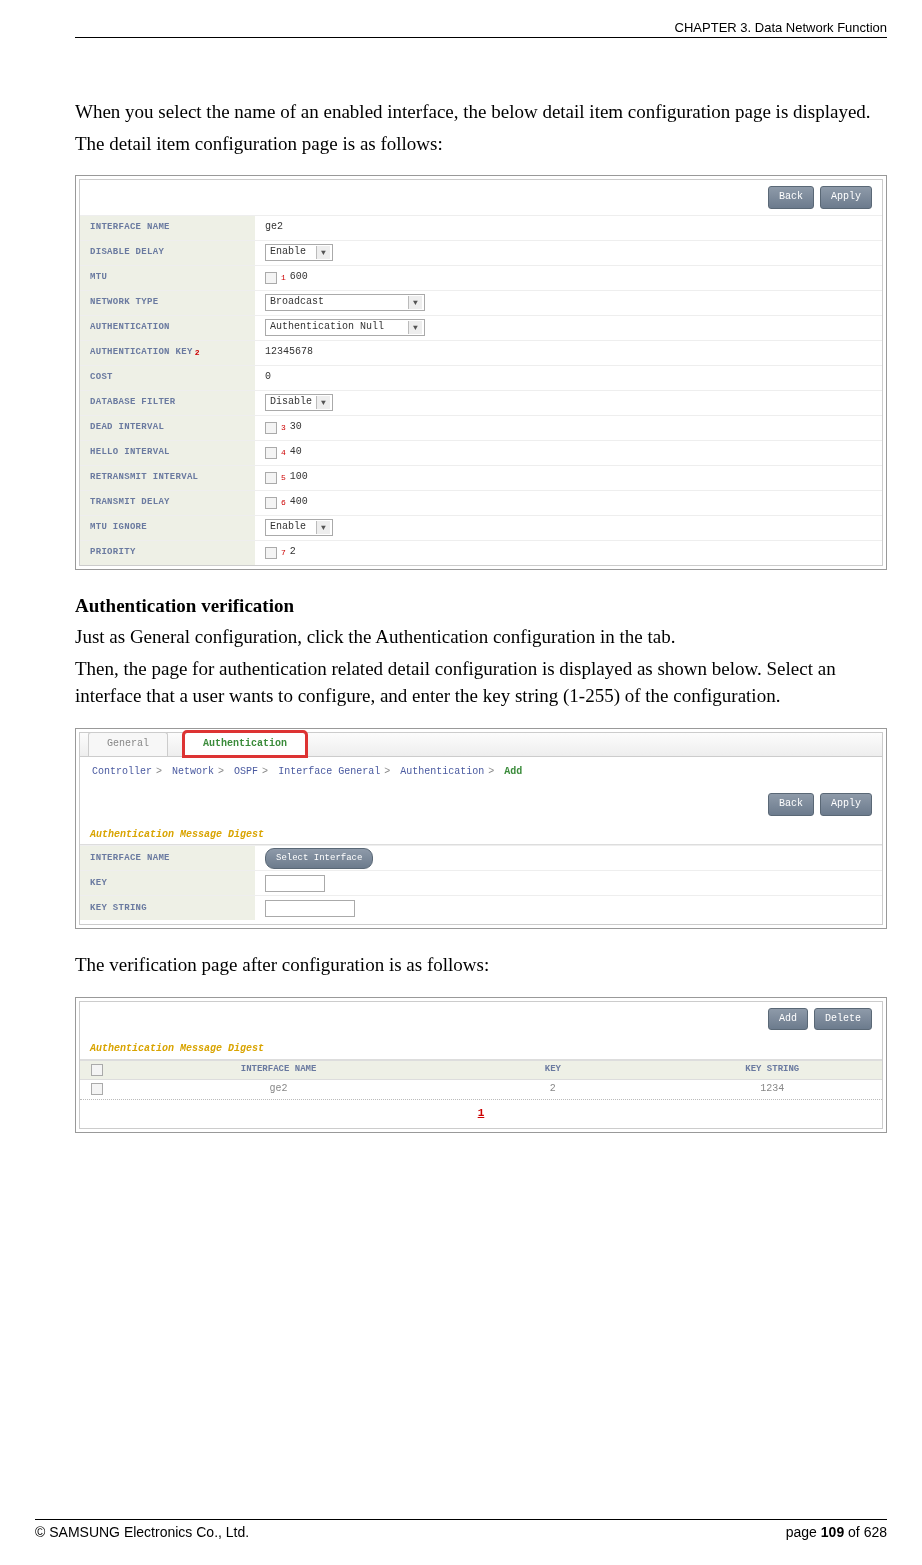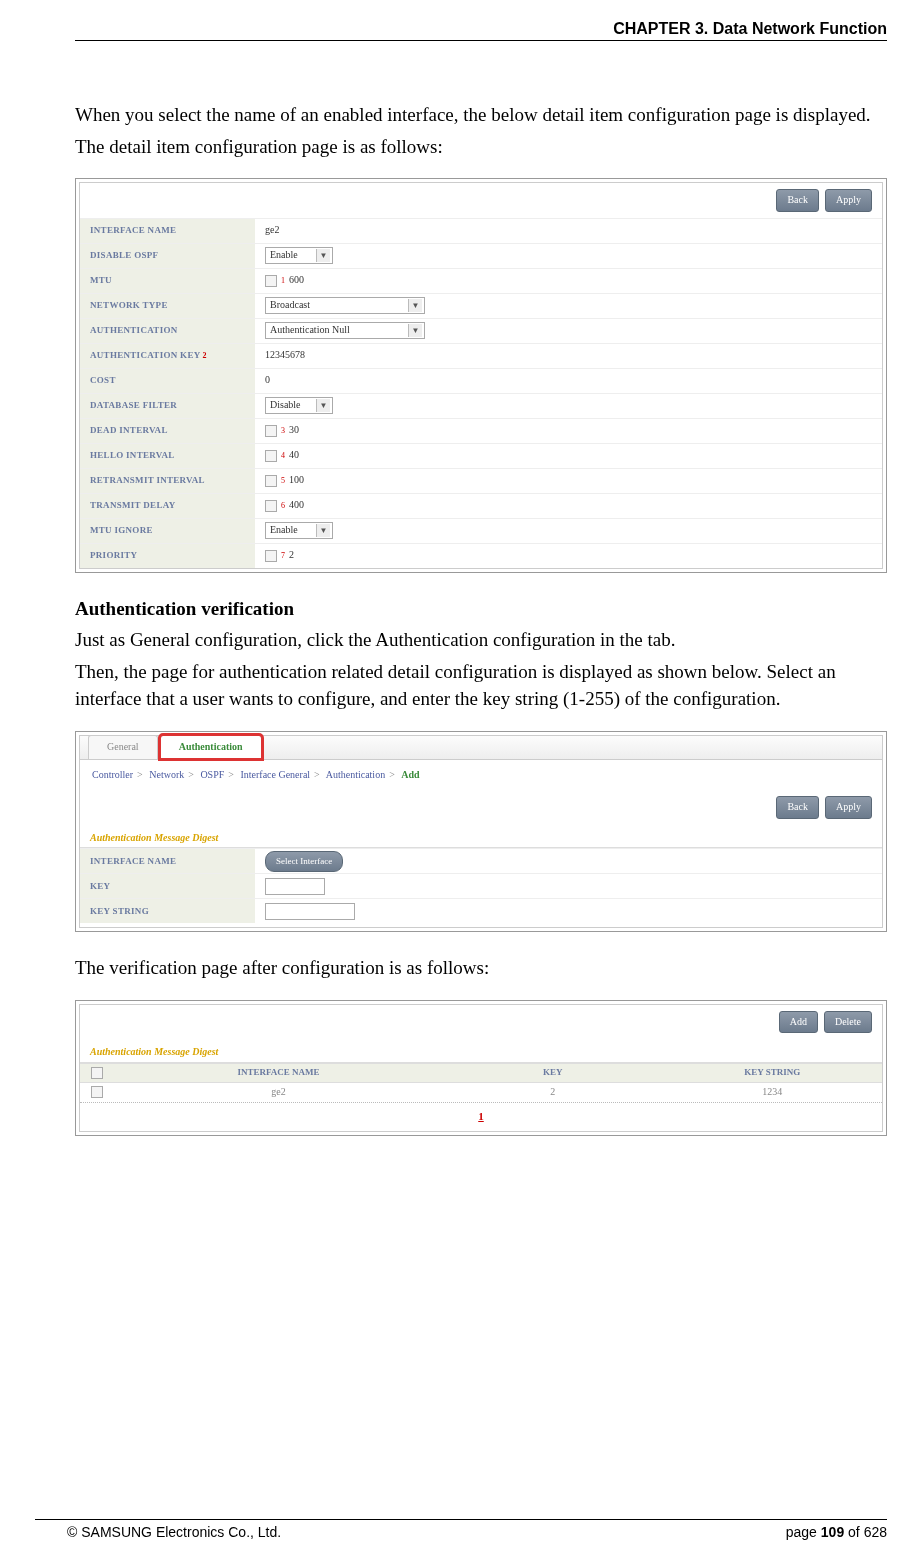--- a/index.html
+++ b/index.html
@@ -5,46 +5,46 @@
   * { box-sizing: border-box; margin: 0; padding: 0; }
   body {
     font-family: "Times New Roman", Times, serif;
     background: #fff;
     color: #000;
     width: 922px;
     height: 1565px;
     position: relative;
     padding: 20px 35px 0 75px;
   }
-  .header-line { display:flex; justify-content:flex-end; font-family: Arial, Helvetica, sans-serif; font-weight:bold; font-size:16px; margin-bottom:2px;}
+  .header-line { display:flex; justify-content:flex-end; font-family: Arial, Helvetica, sans-serif; font-weight:normal; font-size:13px; margin-bottom:2px;}
   .hr-top { border:none; border-top:1.5px solid #000; margin-bottom:60px; }
   .body-text { font-size:19px; line-height:1.45; }
   .body-text p { margin-bottom:4px; }
   .bold { font-weight:bold; }
 
   
-  .ss { border:1px solid #999; background:#fff; font-family: Liberation Serif, serif; font-size:10px; color:#333; margin:18px 0 22px 0; position:relative; }
+  .ss { border:1px solid #999; background:#fff; font-family: Liberation Mono, monospace; font-size:10px; color:#333; margin:18px 0 22px 0; position:relative; }
   .ss-inner { border:1px solid #ccc; margin:3px; }
   .btnbar { display:flex; justify-content:flex-end; gap:6px; padding:6px 10px; background:#fff; }
   .btn { background:linear-gradient(#8e9aa9,#6c7b8d); color:#fff; font-size:10px; padding:3px 10px; border-radius:3px; border:1px solid #5a6876; cursor:pointer; }
   .row { display:flex; align-items:center; border-top:1px solid #eee; height:25px; }
   .row .lbl { width:175px; min-width:175px; background:#eef0e6; color:#6a7aa0; font-weight:bold; font-size:9px; padding-left:10px; letter-spacing:0.3px; height:100%; display:flex; align-items:center; }
   .row .lbl .sup { color:#c00; font-size:8px; vertical-align:super; margin-left:2px;}
   .row .val { flex:1; padding-left:10px; display:flex; align-items:center; gap:4px; }
   .check { width:12px; height:12px; border:1px solid #aaa; background:#f4f4f4; display:inline-block; }
   .sup2 { color:#c00; font-size:8px; vertical-align:super;}
   .sel { border:1px solid #aaa; background:#fff; font-size:10px; padding:1px 18px 1px 4px; position:relative; display:inline-flex; align-items:center; height:17px;}
   .sel::after{ content:"▼"; position:absolute; right:2px; top:1px; font-size:8px; color:#555; background:#eee; width:13px; text-align:center; border-left:1px solid #bbb; height:13px; line-height:13px;}
   .txt { font-size:10px; color:#333; }
   .inp { border:1px solid #aaa; background:#fff; font-size:10px; padding:1px 4px; height:17px; display:inline-flex; align-items:center; min-width:60px;}
   .inp.w100{min-width:90px;}
 
   
   .tabs { display:flex; background:linear-gradient(#fcfcfc,#eee); border-bottom:1px solid #ccc; height:24px; align-items:flex-end; padding-left:8px; gap:0;}
-  .tab { font-size:10px; padding:4px 18px; color:#888; border:1px solid #ccc; border-bottom:none; background:#f7f7f7; margin-right:2px; border-radius:3px 3px 0 0;}
+  .tab { font-size:10px; padding:4px 18px; color:#888; border:1px solid #ccc; border-bottom:none; background:#f7f7f7; margin-right:16px; border-radius:3px 3px 0 0;}
   .tab.active { color:#3a8b3a; font-weight:bold; background:#fff; outline:3px solid #d33; outline-offset:-1px;}
   .crumb { font-size:10px; color:#4a5aa0; padding:8px 12px; }
   .crumb .c-add{color:#3a8b3a; font-weight:bold;}
   .crumb .sep{color:#888; margin:0 4px;}
   .sect-title { color:#d9a400; font-size:10px; font-weight:bold; font-style:italic; padding:6px 10px 2px 10px; border-bottom:1px solid #ddd;}
   .selbtn { background:linear-gradient(#8e9aa9,#6c7b8d); color:#fff; font-size:9px; padding:3px 10px; border-radius:9px; border:1px solid #5a6876;}
 
   
   .thead { display:flex; background:#eef0e6; color:#6a7aa0; font-weight:bold; font-size:9px; height:20px; align-items:center; border-top:1px solid #ddd; border-bottom:1px solid #ddd;}
   .thead .c0{width:34px; display:flex; justify-content:center;}
@@ -54,21 +54,21 @@
   .trow { display:flex; font-size:10px; color:#888; height:20px; align-items:center; border-bottom:1px dotted #bbb;}
   .trow .c0{width:34px; display:flex; justify-content:center;}
   .trow .c1{flex:1.5; text-align:center;}
   .trow .c2{flex:1; text-align:center;}
   .trow .c3{flex:1; text-align:center;}
   .pager{ text-align:center; color:#c00; font-size:11px; font-weight:bold; padding:6px 0 4px 0; text-decoration:underline;}
 
   
   .footer { position:absolute; left:35px; right:35px; bottom:25px; }
   .hr-bot { border:none; border-top:1.5px solid #000; margin-bottom:4px;}
-  .footline { display:flex; justify-content:space-between; font-family: Arial, Helvetica, sans-serif; font-size:14px;margin-left:32px;}
+  .footline { display:flex; justify-content:space-between; font-family: Arial, Helvetica, sans-serif; font-size:14px;}
   .footline .pg b{font-weight:bold;}
 </style>
 </head>
 <body>
 
 <div class="header-line">
     <span>CHAPTER 3. Data Network Function</span>
   </div>
 <hr class="hr-top">
 
@@ -82,21 +82,21 @@
         <span class="btn">Back</span>
         <span class="btn">Apply</span>
       </div>
       <div class="row">
           <div class="lbl">INTERFACE NAME</div>
           <div class="val">
             <span class="txt">ge2</span>
           </div>
         </div>
       <div class="row">
-          <div class="lbl">DISABLE OSPF</div>
+          <div class="lbl">DISABLE DELAY</div>
           <div class="val">
             <span class="sel" style="min-width:68px">
               <span>Enable</span>
             </span>
           </div>
         </div>
       <div class="row">
           <div class="lbl">MTU</div>
           <div class="val">
             <span class="check"></span>

